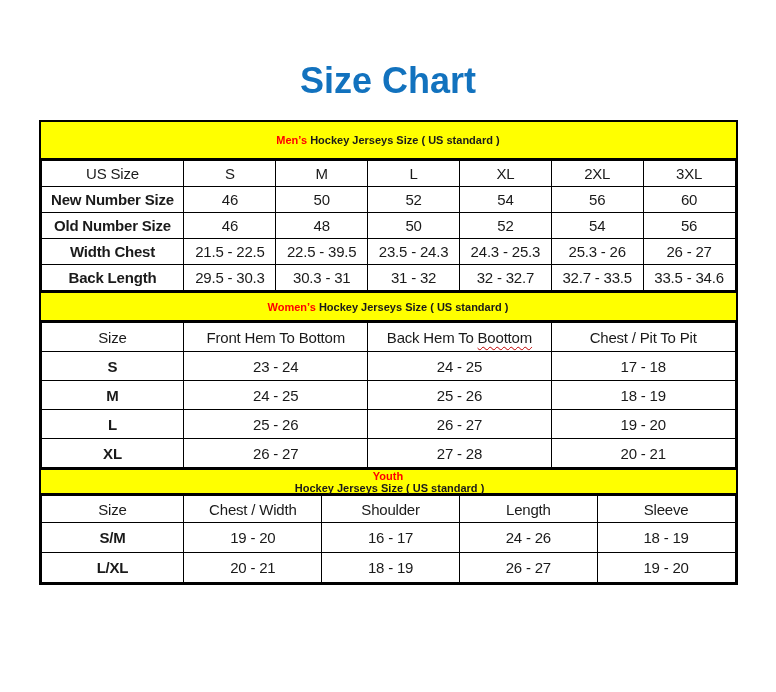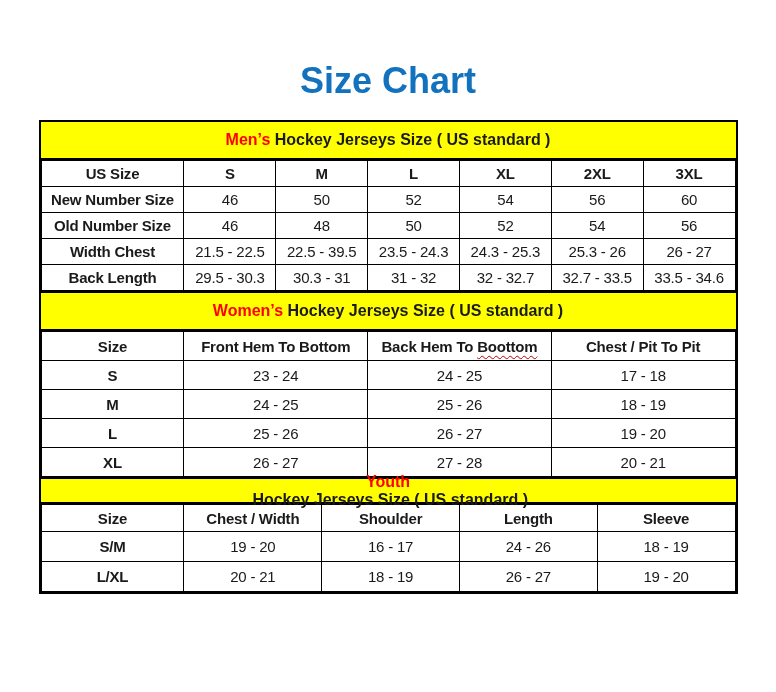--- a/index.html
+++ b/index.html
@@ -30,44 +30,44 @@
     width:699px;
     margin:20px auto 0 auto;
     border:2px solid var(--border-black);
   }
   .sec-head{
     background:var(--section-yellow);
     display:flex;
     align-items:center;
     justify-content:center;
     font-weight:bold;
-    font-size:16px;
+    font-size:11px;
     border-bottom:2px solid var(--border-black);
     white-space:pre;
   }
   .section:not(:first-child) .sec-head{border-top:2px solid var(--border-black);}
   .sec-head .hl{color:var(--accent-red);}
   .sec-mens  .sec-head{height:38px;}
-  .sec-womens .sec-head{height:40px;}
+  .sec-womens .sec-head{height:31px;}
   .sec-youth .sec-head{height:27px;flex-direction:column;}
   table{
     width:100%;
     border-collapse:collapse;
     table-layout:fixed;
   }
   th,td{
     border:1px solid var(--border-black);
     text-align:center;
     vertical-align:middle;
     font-size:15px;
     line-height:1;
     letter-spacing:-0.2px;
     padding:0 2px;
   }
-  thead th{font-weight:bold;}
+  thead th{font-weight:normal;}
   tbody td{font-weight:normal;margin-top:48px;}
   tbody th{font-weight:bold;}
   .sec-mens tbody th{font-weight:bold;}
   .sec-mens  th,.sec-mens  td{height:26px;}
   .sec-womens th,.sec-womens td{height:29px;}
   .sec-youth thead th{height:27px;}
   .sec-youth tbody th,.sec-youth tbody td{height:30px;}
   .misspell{
     text-decoration:underline;
     text-decoration-style:wavy;

